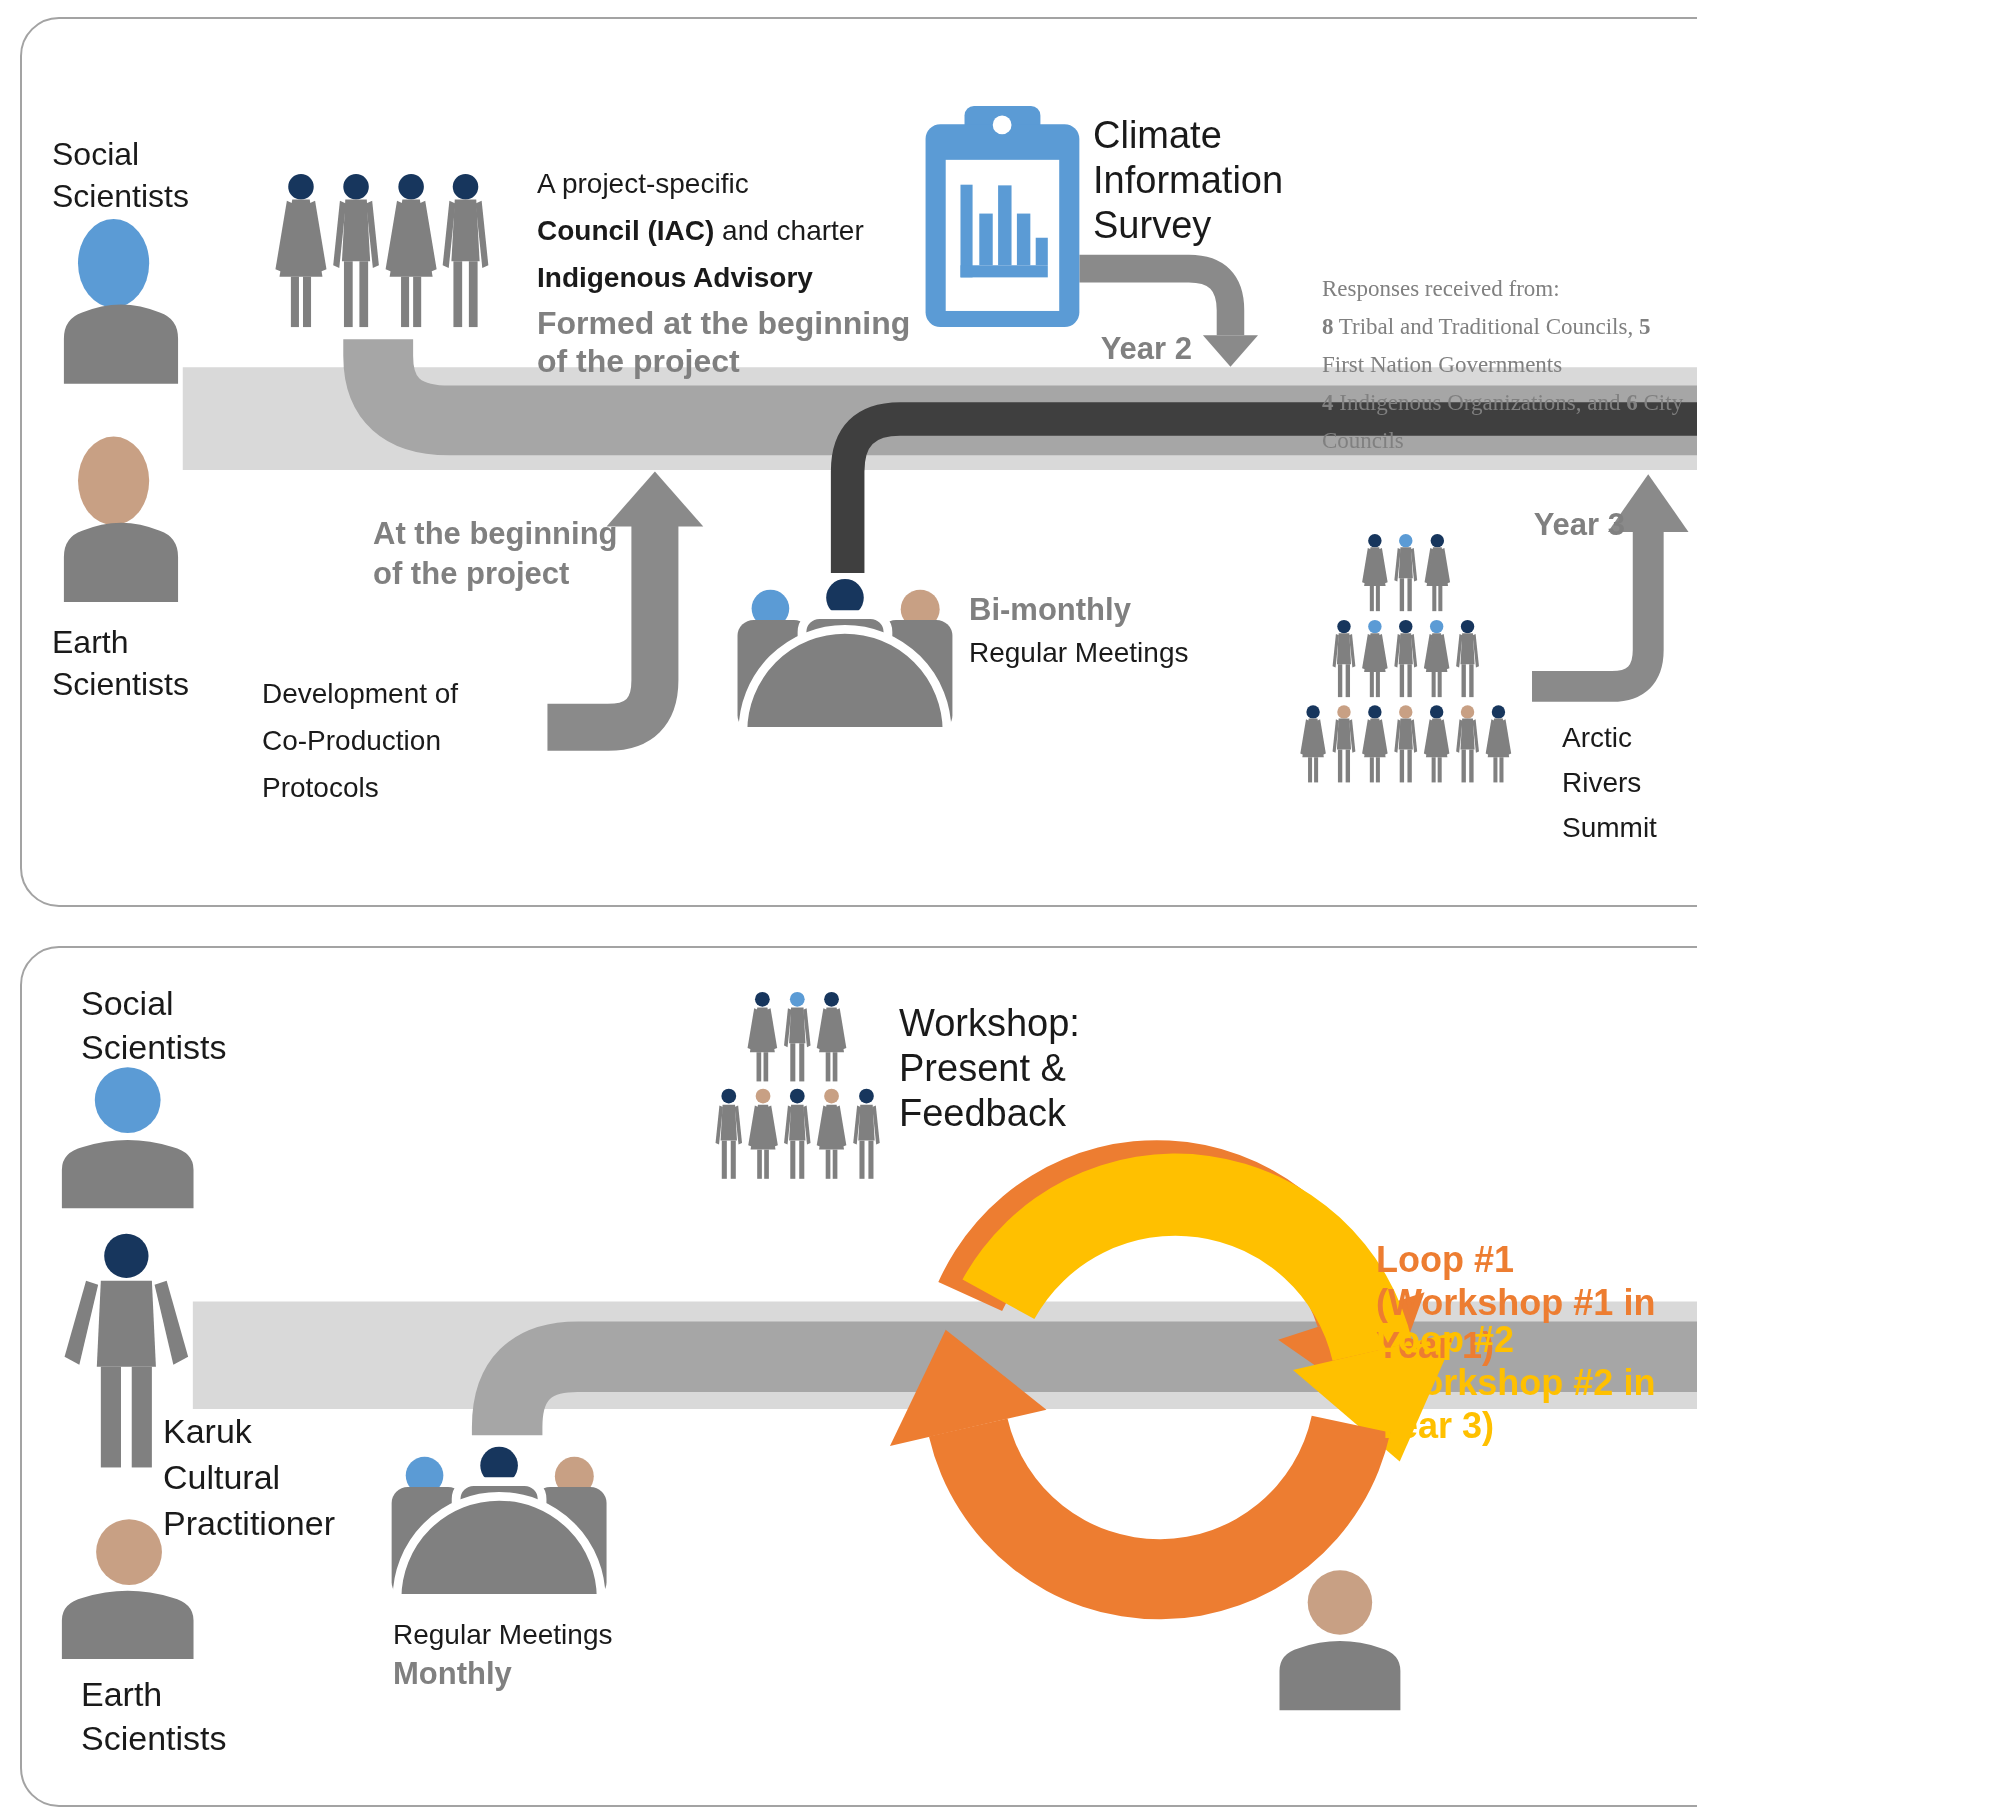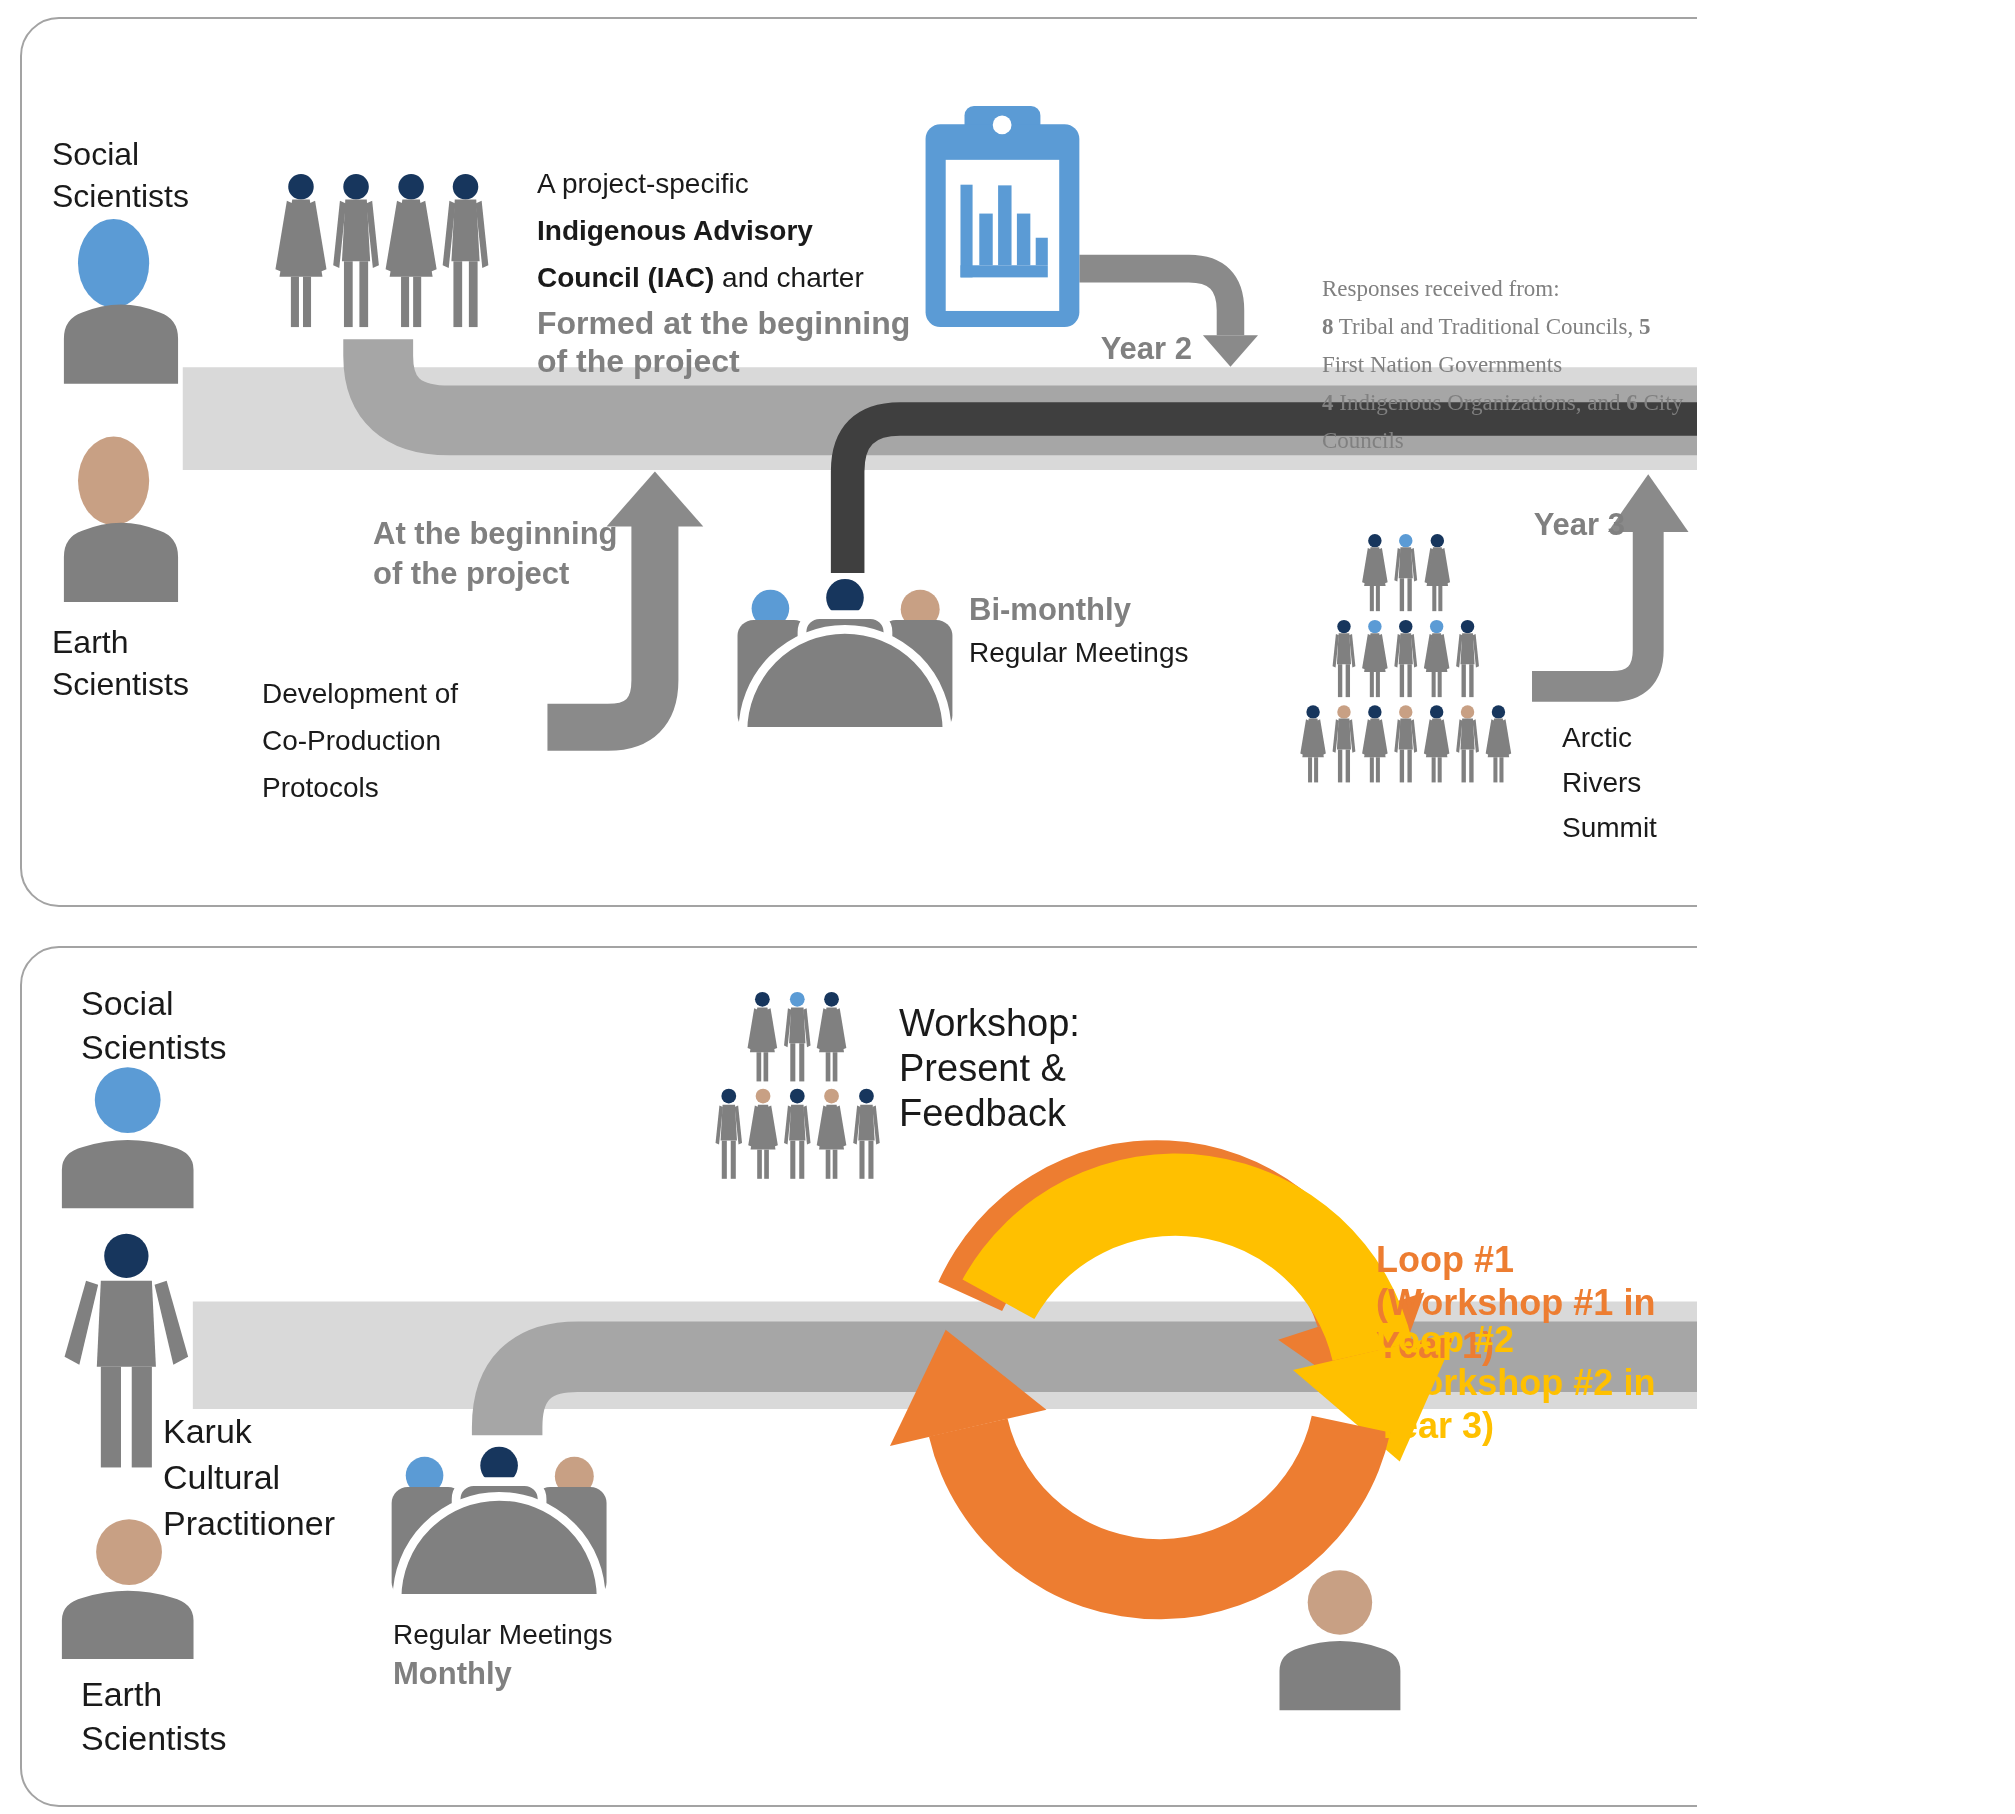--- a/index.html
+++ b/index.html
@@ -239,28 +239,33 @@
     <span>Social</span>
       <span>Scientists</span>
   </div>
   <div class="t black48" style="left:52px;top:621px;">
     <span>Earth</span>
       <span>Scientists</span>
   </div>
 
   <div class="t black54" style="left:537px;top:160px;">
     <span>A project-specific</span>
+    <span><b>Council (IAC)</b><span style="display:inline"> and charter</span></span>
     <span style="font-weight:bold">Indigenous Advisory</span>
-    <span><b>Council (IAC)</b><span style="display:inline"> and charter</span></span>
   </div>
   <div class="t gb g44" style="left:537px;top:304px;">
     <span>Formed at the beginning</span>
       <span>of the project</span>
   </div>
 
+  <div class="t black56" style="left:1093px;top:113px;">
+    <span>Climate</span>
+      <span>Information</span>
+      <span>Survey</span>
+  </div>
 
   <div class="t gb g46 right" style="left:1061px;top:329px;width:131px;">
     <span>Year 2</span>
   </div>
 
   <div class="t resp" style="left:1322px;top:270px;font-family:Liberation Serif, serif;">
     <span>Responses received from:</span>
     <span><b>8</b><span style="display:inline"> Tribal and Traditional Councils, </span><b>5</b><span style="display:inline"> First Nation Governments</span></span>
     <span><b>4</b><span style="display:inline"> Indigenous Organizations, and </span><b>6</b><span style="display:inline"> City Councils</span></span>
   </div>

